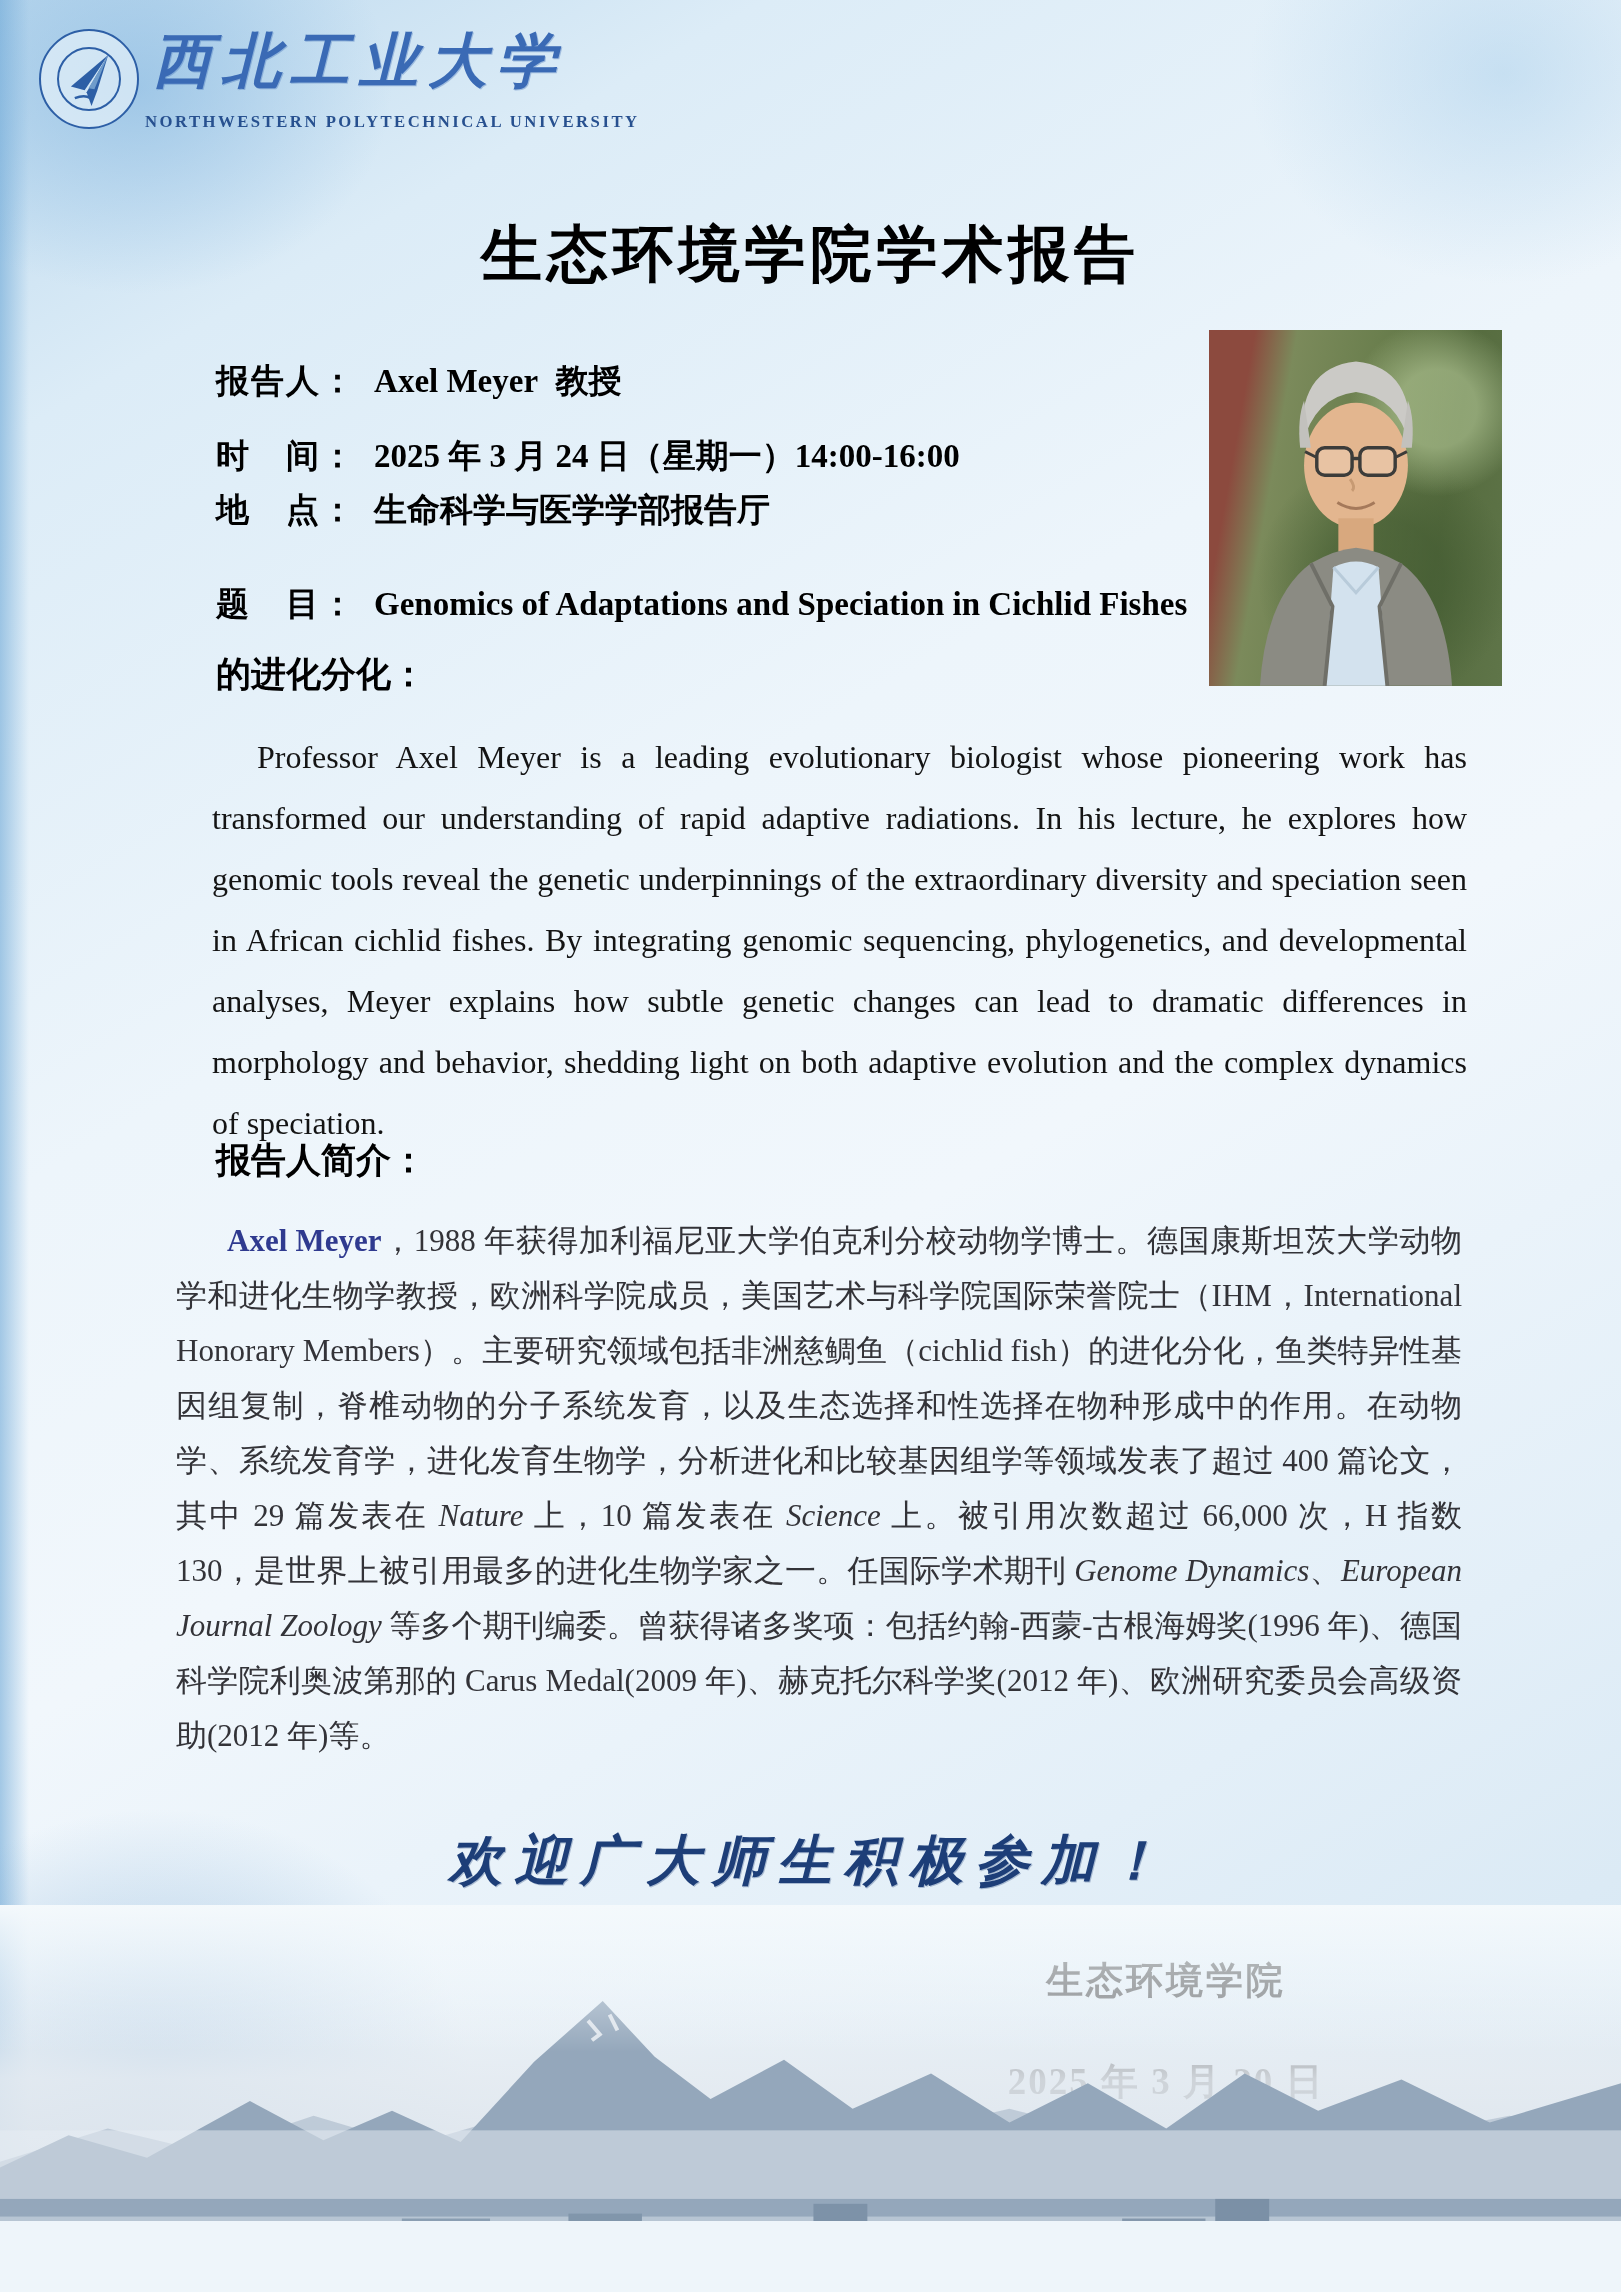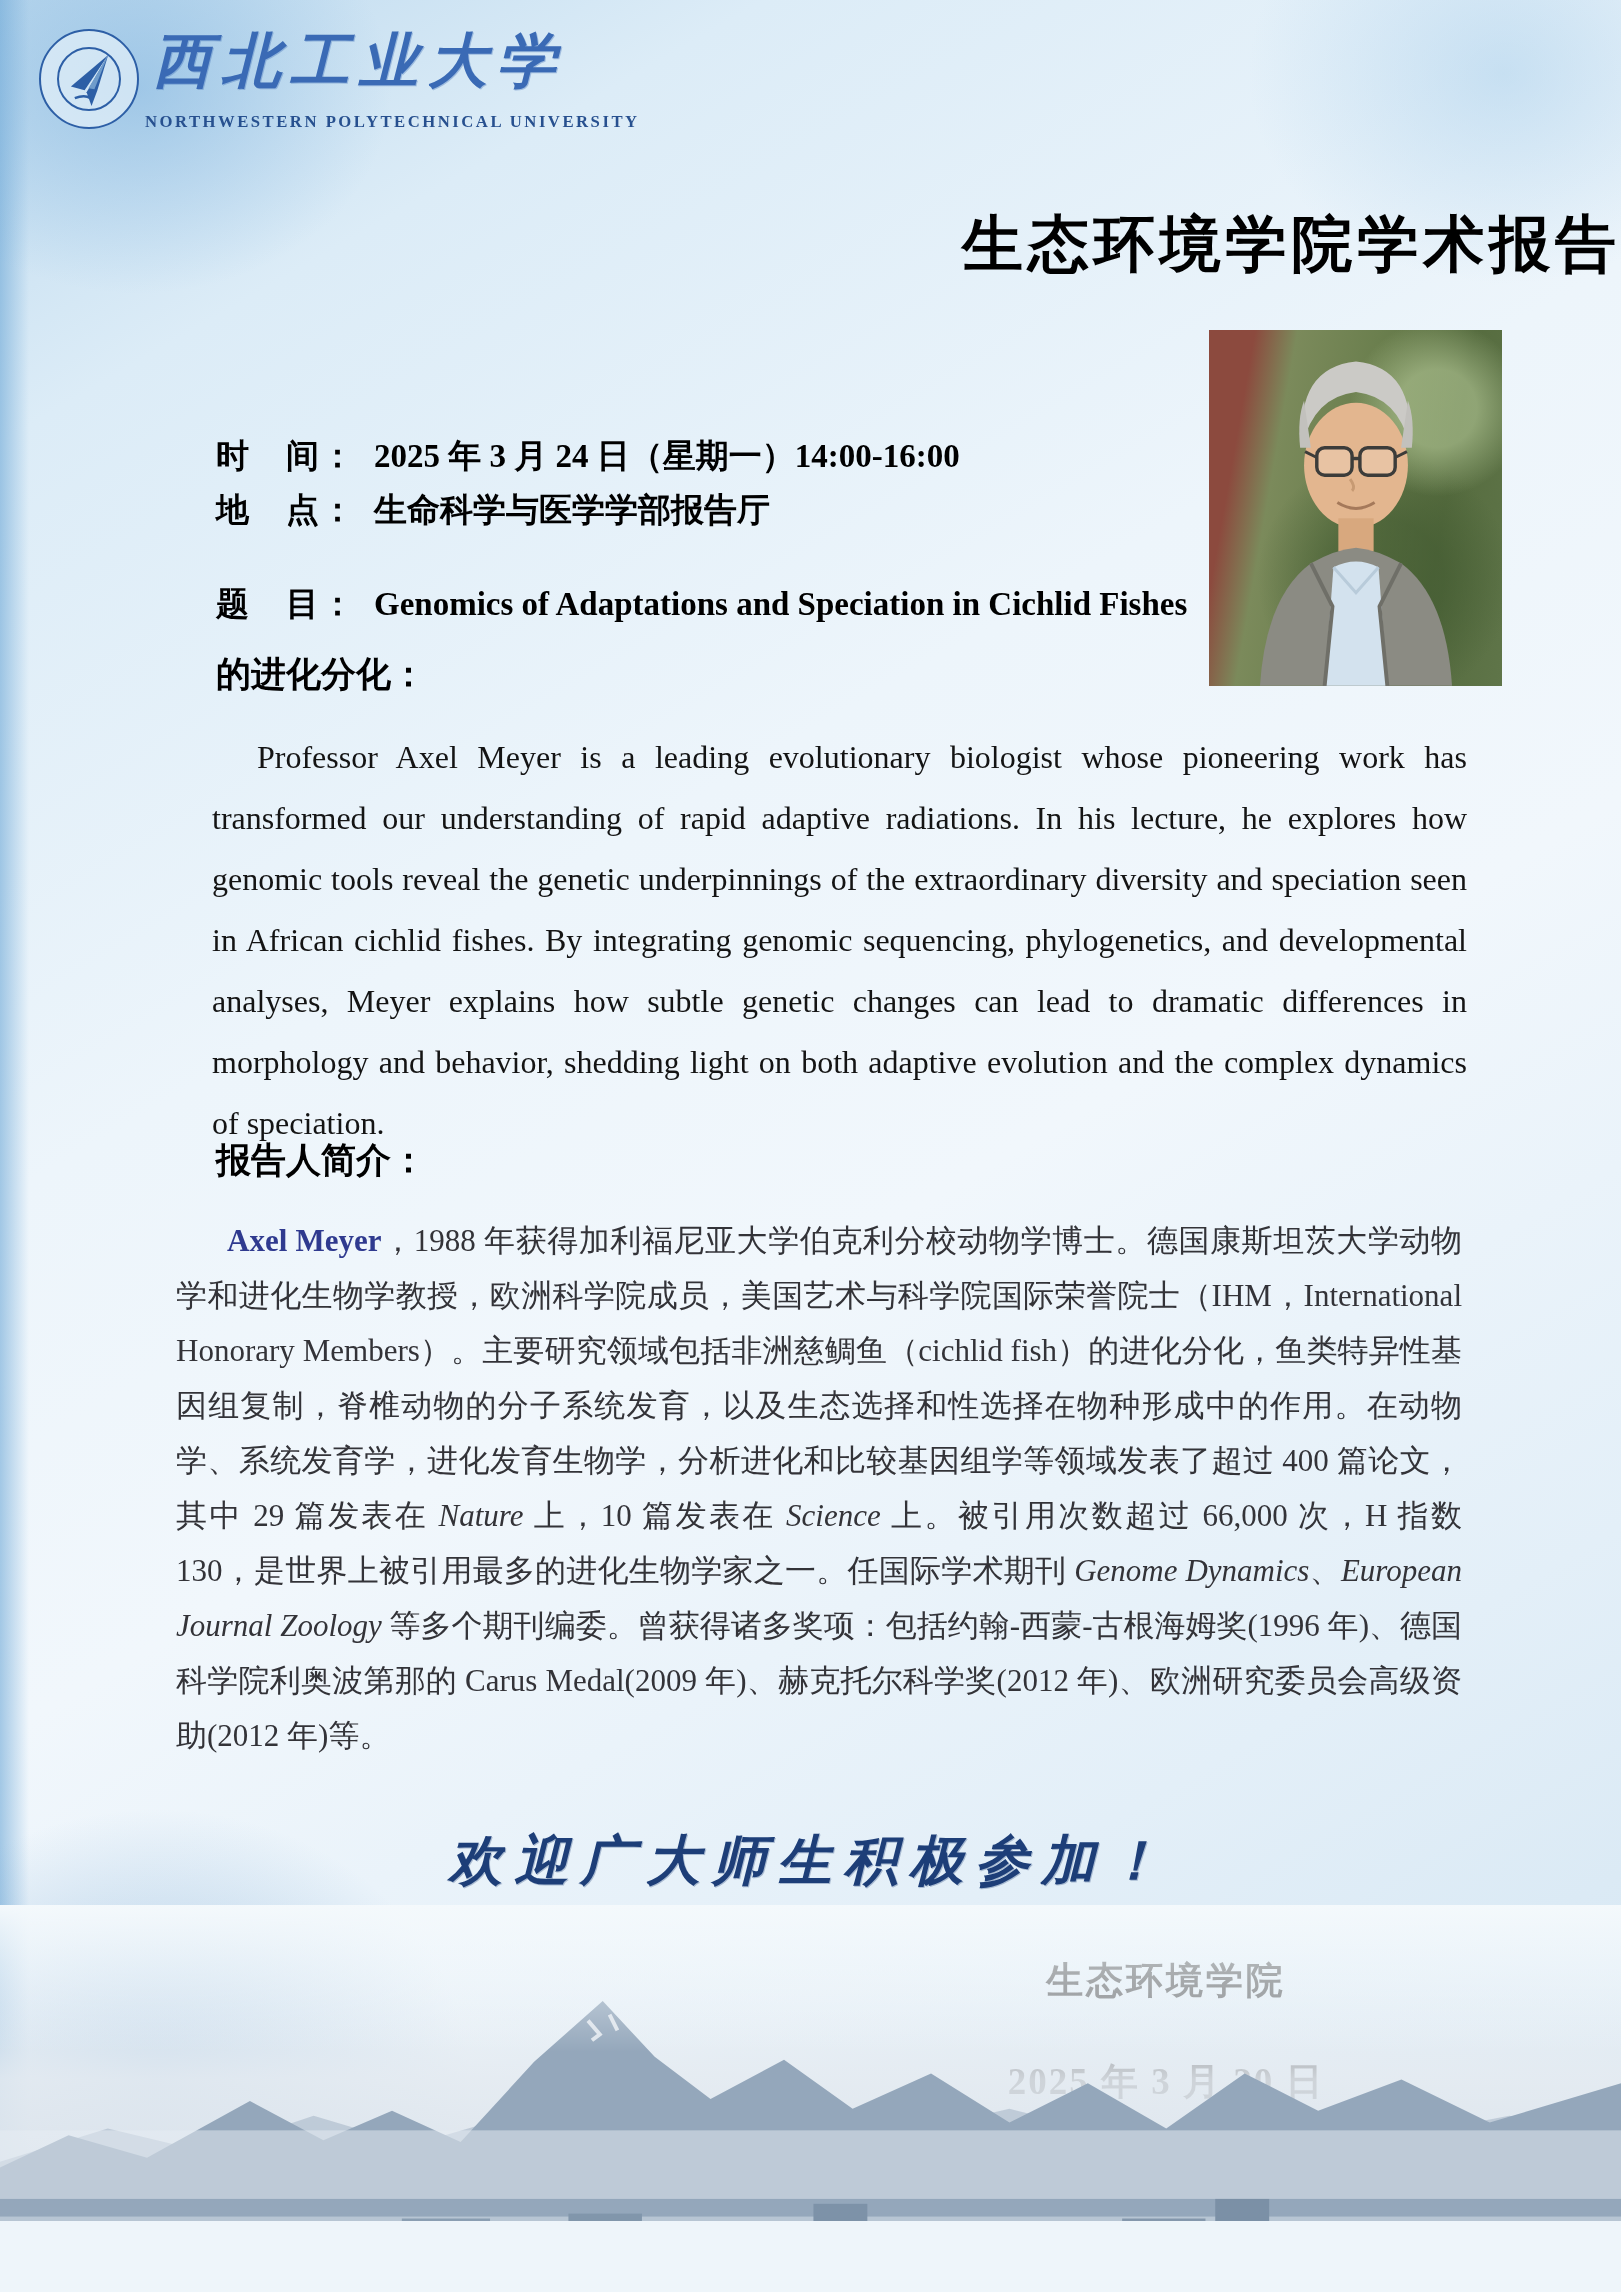--- a/index.html
+++ b/index.html
@@ -30,21 +30,21 @@
     border:2px solid #2d5fa6;border-radius:50%;}
   .seal svg{position:absolute;left:23.5px;top:21.6px;}
   .logo-text{margin-left:13.7px;}
   .logo-cn{font-size:59px;line-height:65px;font-weight:700;font-style:italic;
     color:#3a6ab5;letter-spacing:9.8px;white-space:nowrap;
     text-shadow:1px 1px 0 rgba(58,106,181,.35);}
   .logo-en{margin-top:18px;margin-left:-7.8px;font-size:16.7px;font-weight:700;color:#27508f;
     letter-spacing:2.5px;white-space:nowrap;}
 
   
-  .page-title{position:absolute;left:0;right:0;top:204px;text-align:right;
+  .page-title{position:absolute;left:0;right:0;top:214px;text-align:center;
     font-size:61px;font-weight:700;color:#000;letter-spacing:4.9px;}
 
   
   .info-line{position:absolute;left:216px;font-size:33px;font-weight:700;color:#000;white-space:nowrap;}
   .info-label{letter-spacing:2px;}
   .info-value{margin-left:9.8px;}
   .il-1{top:359px;} .il-2{top:434px;} .il-3{top:488px;} .il-4{top:582px;}
   .section-heading{position:absolute;left:216px;font-size:35px;font-weight:700;color:#000;}
   .sh-abstract{top:651px;}
   .sh-bio{top:1137px;}
@@ -98,20 +98,25 @@
       </svg>
     </div>
     <div class="logo-text">
       <div class="logo-cn">西北工业大学</div>
       <div class="logo-en">NORTHWESTERN POLYTECHNICAL UNIVERSITY</div>
     </div>
   </div>
 
   <div class="page-title">生态环境学院学术报告</div>
 
+  <div class="info-line il-1">
+    <span class="info-label">报告人：</span>
+    <span class="info-value">Axel Meyer</span>
+    <span class="info-value">教授</span>
+  </div>
   <div class="info-line il-2">
     <span class="info-label">时　间：</span>
     <span class="info-value">2025 年 3 月 24 日（星期一）14:00-16:00</span>
   </div>
   <div class="info-line il-3">
     <span class="info-label">地　点：</span>
     <span class="info-value">生命科学与医学学部报告厅</span>
   </div>
   <div class="info-line il-4">
     <span class="info-label">题　目：</span>

